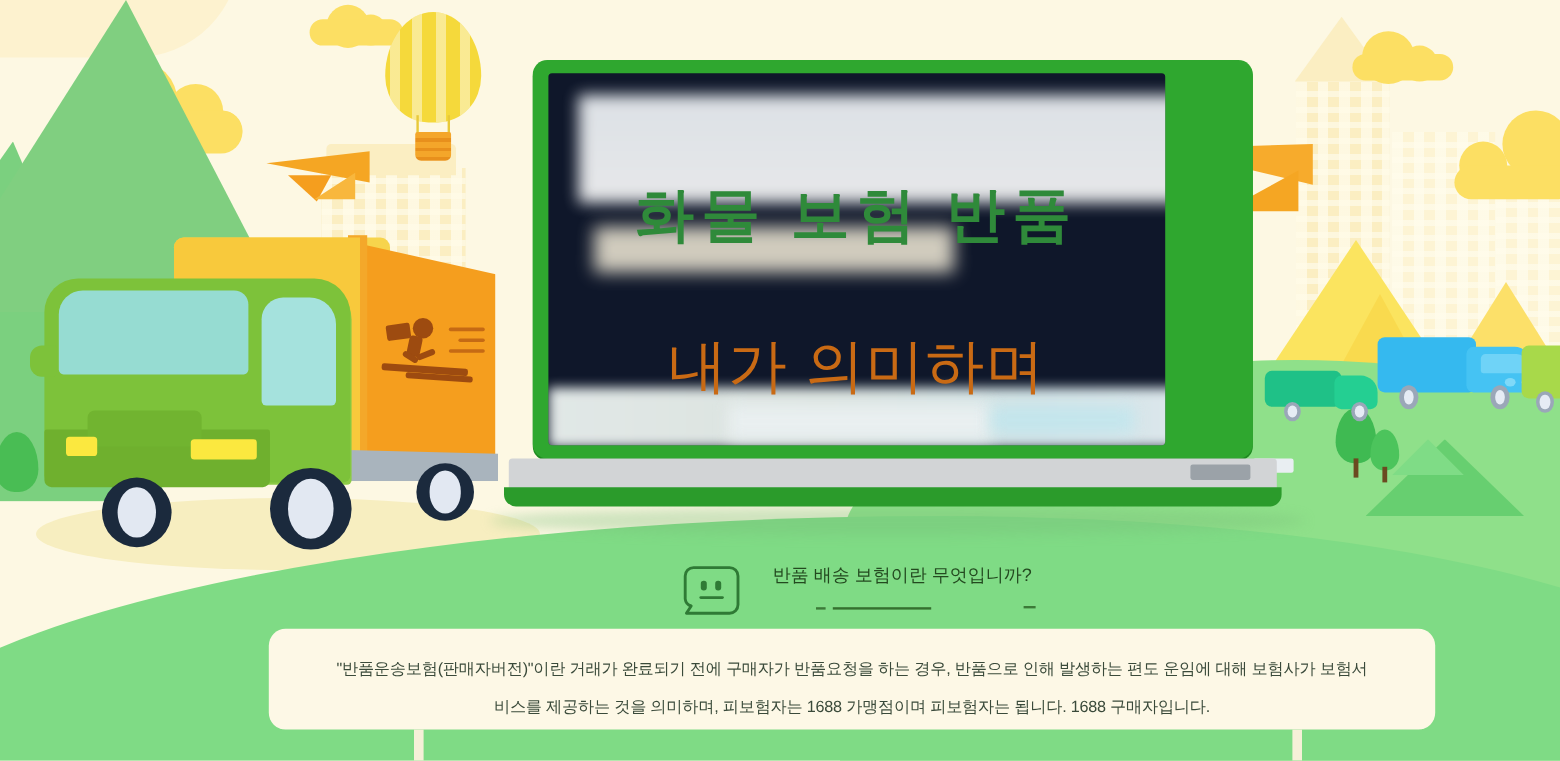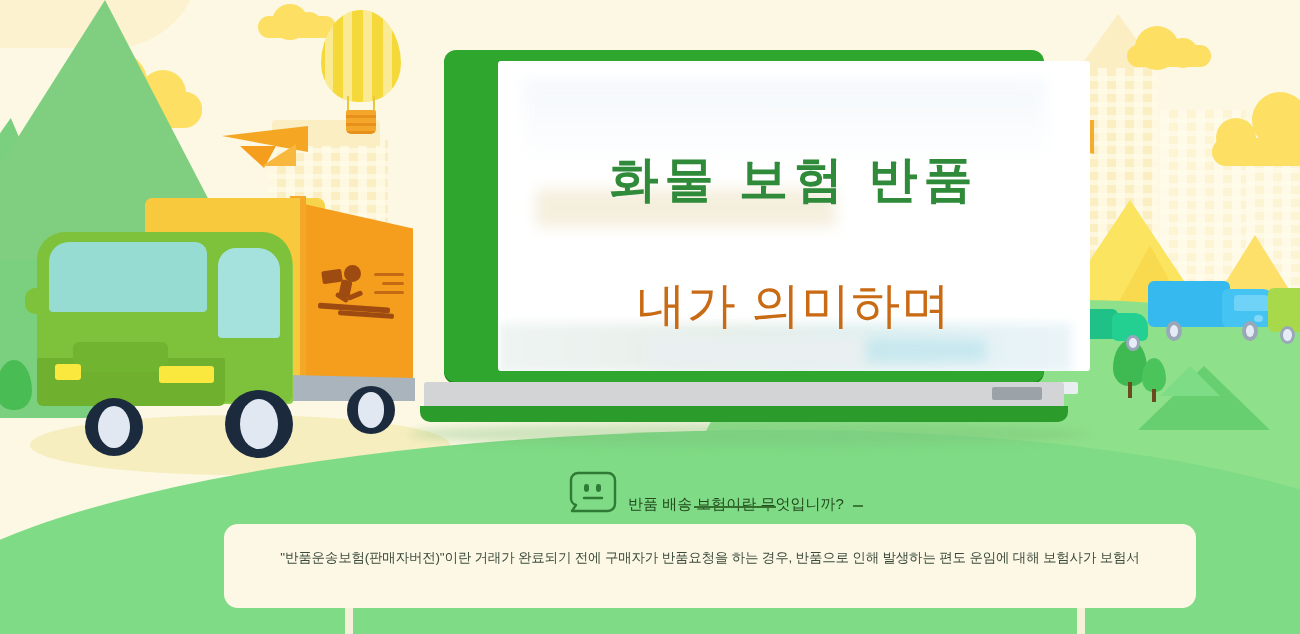--- a/index.html
+++ b/index.html
@@ -210,22 +210,22 @@
   .mt-wheel i { position:absolute; left:22%; top:18%; width:56%; height:64%; background:#e6ecf5; border-radius:50%; }
 
   
   #laptop { position:absolute; left:444px; top:50px; width:600px; height:345px; }
   .lid {
     position:absolute; left:0; top:0; width:600px; height:332px;
     background:#2fa72f; border-radius:12px;
     box-shadow: 0 2px 0 #1f8a20;
   }
   .screen {
-    position:absolute; left:13px; top:11px; width:592px; height:310px;
-    background:#ffffff; border-radius:3px; overflow:hidden;margin-left:41px;
+    position:absolute; left:13px; top:11px; width:514px; height:310px;
+    background:#0f172a; border-radius:3px; overflow:hidden;
   }
   .screen-ghost1 {
     position:absolute; left:25px; top:18px; width:524px; height:90px;
     background:linear-gradient(180deg,#f4f8fb 0%, #ffffff 100%);
     filter: blur(6px); opacity:.9;
   }
   .screen-ghost2 {
     position:absolute; left:38px; top:128px; width:300px; height:38px;
     background:#f3ecd8; filter: blur(7px); opacity:.85;
   }
@@ -265,21 +265,21 @@
     background:#9ba2a8; border-radius:2px;
   }
   .lap-shadow {
     position:absolute; left:-36px; top:372px; width:680px; height:24px;
     background:rgba(120,190,120,.35); border-radius:50%; filter:blur(5px);
   }
 
   
   #faq-head {
     position:absolute; left:568px; top:470px;
-    display:flex; align-items:flex-end; gap:10px;
+    display:flex; align-items:flex-start; gap:26px;
   }
   .face-icon { width:50px; height:44px; }
   .faq-q {
     font-size:15px; color:#23491f; font-weight:400;
     font-family:"Liberation Sans","DejaVu Sans",sans-serif;
     white-space:nowrap;
   }
   .underline-a {
     position:absolute; left:680px; top:506px; width:8px; height:2px; background:#3c7a38;
   }
@@ -494,18 +494,19 @@
       <path d="M16 28 H34" stroke="#2f7a35" stroke-width="2.4" stroke-linecap="round"></path>
     </svg>
     <span class="faq-q">반품 배송 보험이란 무엇입니까?</span>
   </div>
   <div class="underline-a"></div>
   <div class="underline-b"></div>
   <div class="underline-c"></div>
 
   <div id="faq-card">
     <div class="faq-line l1">"반품운송보험(판매자버전)"이란 거래가 완료되기 전에 구매자가 반품요청을 하는 경우, 반품으로 인해 발생하는 편도 운임에 대해 보험사가 보험서</div>
+    <div class="faq-line l2">비스를 제공하는 것을 의미하며, 피보험자는 1688 가맹점이며 피보험자는 됩니다. 1688 구매자입니다.</div>
   </div>
 
   <div class="post" style="left:345px; top:608px; height:26px;"></div>
   <div class="post" style="left:1077px; top:608px; height:26px;"></div>
 
 </div>
 
 </body></html>

